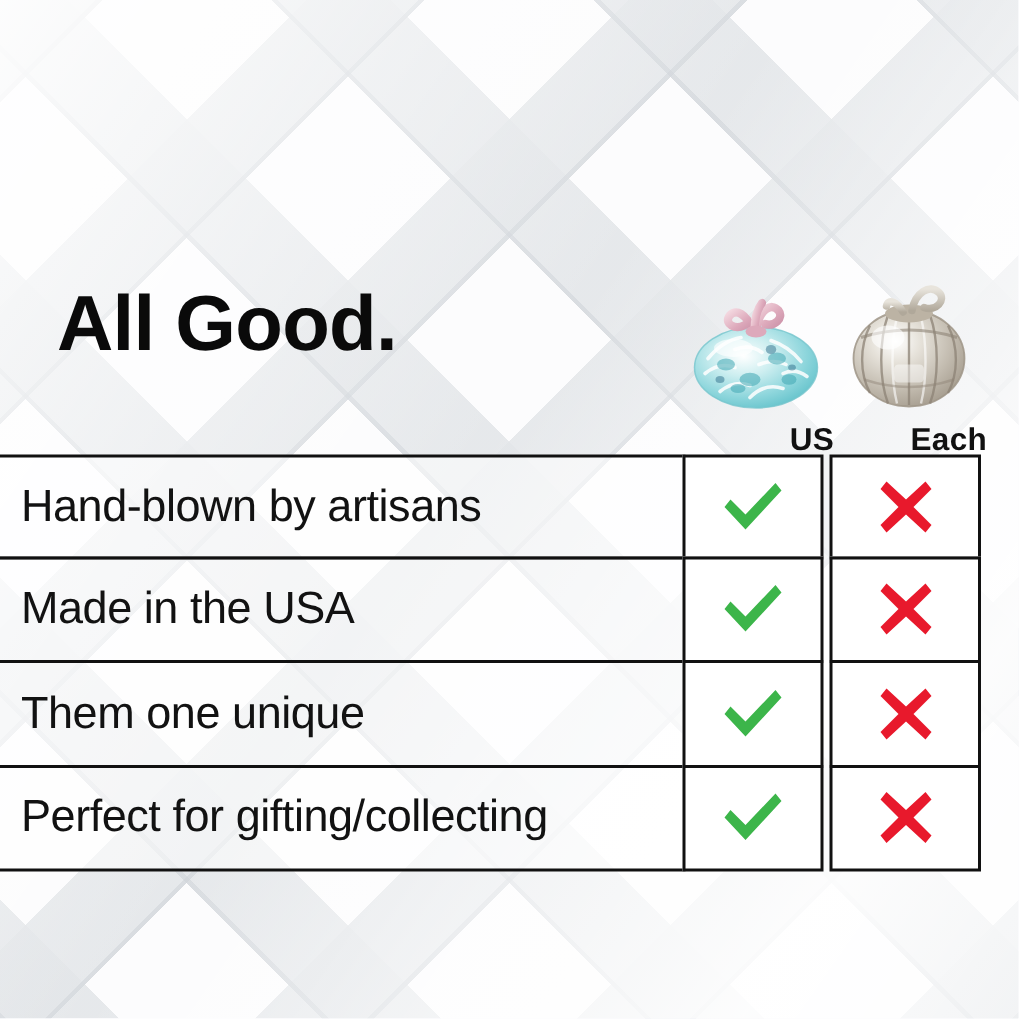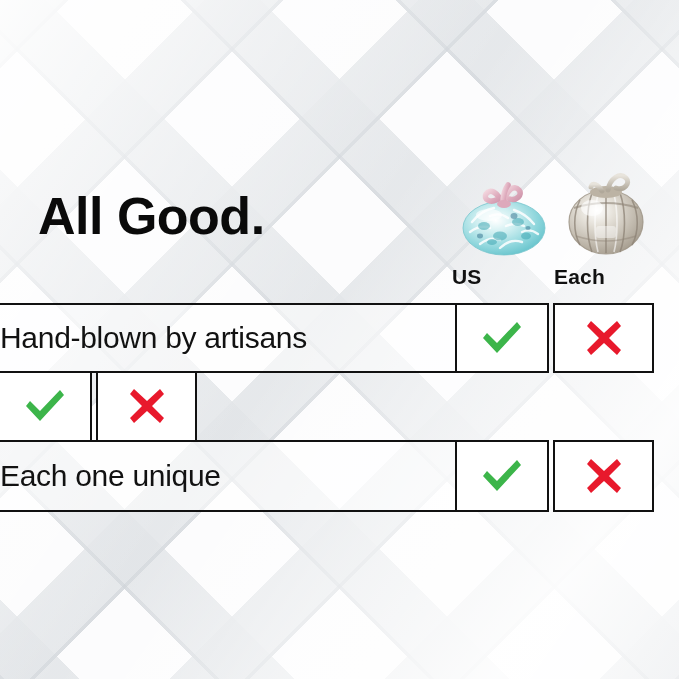--- a/index.html
+++ b/index.html
@@ -74,24 +74,24 @@
   
   #product-heads {
     position: absolute;
     left: 452px;
     top: 162px;
     width: 214px;
     height: 134px;
   }
   .product {
     position: absolute;
-    top: 0;
+    top: 17px;
     width: 104px;
     height: 134px;
-    text-align: left;
+    text-align: right;
   }
   .product.us   { left: 0px; }
   .product.them { left: 102px; }
 
   .product-img {
     height: 96px;
     display: flex;
     align-items: flex-end;
     justify-content: center;
   }
@@ -129,20 +129,21 @@
     display: flex;
     align-items: center;
     background: rgba(255,255,255,0.55);
     box-sizing: border-box;
   }
   .row:first-child .cell-label { margin-top: 0; }
   .cell-label .label-text {
     font-size: 30px;
     font-weight: normal;
     color: #121212;
+    padding-left: 14px;
     letter-spacing: -0.3px;
     white-space: nowrap;
   }
 
   .cell-mark {
     position: relative;
     box-sizing: border-box;
     border: 2px solid #111111;
     margin-top: -2px;
     margin-left: -2px;
@@ -283,45 +284,63 @@
         </svg>
       </div>
       <div class="cell-mark them">
         <svg class="mark-svg" width="40" height="40" viewBox="0 0 40 40">
           <path d="M7 3 L20 15 L33 3 L37 8 L25 20 L37 32 L33 37 L20 25 L7 37 L3 32 L15 20 L3 8 Z" fill="#e8192c"></path>
         </svg>
       </div>
     </div>
 
     <div class="row">
+      <div class="cell-label">
+        <span class="label-text">Made in the USA</span>
+      </div>
       <div class="cell-mark us">
         <svg class="mark-svg" width="46" height="40" viewBox="0 0 46 40">
           <path d="M4 20 L8 15 L18 25 L38 4 L42 9 L18 35 Z" fill="#3cb54a"></path>
         </svg>
       </div>
       <div class="cell-mark them">
         <svg class="mark-svg" width="40" height="40" viewBox="0 0 40 40">
           <path d="M7 3 L20 15 L33 3 L37 8 L25 20 L37 32 L33 37 L20 25 L7 37 L3 32 L15 20 L3 8 Z" fill="#e8192c"></path>
         </svg>
       </div>
     </div>
 
     <div class="row">
       <div class="cell-label">
-        <span class="label-text">Each one unique</span>
+        <span class="label-text">Them one unique</span>
       </div>
       <div class="cell-mark us">
         <svg class="mark-svg" width="46" height="40" viewBox="0 0 46 40">
           <path d="M4 20 L8 15 L18 25 L38 4 L42 9 L18 35 Z" fill="#3cb54a"></path>
         </svg>
       </div>
       <div class="cell-mark them">
         <svg class="mark-svg" width="40" height="40" viewBox="0 0 40 40">
           <path d="M7 3 L20 15 L33 3 L37 8 L25 20 L37 32 L33 37 L20 25 L7 37 L3 32 L15 20 L3 8 Z" fill="#e8192c"></path>
         </svg>
       </div>
     </div>
 
 
+    <div class="row">
+      <div class="cell-label">
+        <span class="label-text">Perfect for gifting/collecting</span>
+      </div>
+      <div class="cell-mark us">
+        <svg class="mark-svg" width="46" height="40" viewBox="0 0 46 40">
+          <path d="M4 20 L8 15 L18 25 L38 4 L42 9 L18 35 Z" fill="#3cb54a"></path>
+        </svg>
+      </div>
+      <div class="cell-mark them">
+        <svg class="mark-svg" width="40" height="40" viewBox="0 0 40 40">
+          <path d="M7 3 L20 15 L33 3 L37 8 L25 20 L37 32 L33 37 L20 25 L7 37 L3 32 L15 20 L3 8 Z" fill="#e8192c"></path>
+        </svg>
+      </div>
+    </div>
 
   </div>
 
 </div>
 
 </body></html>

